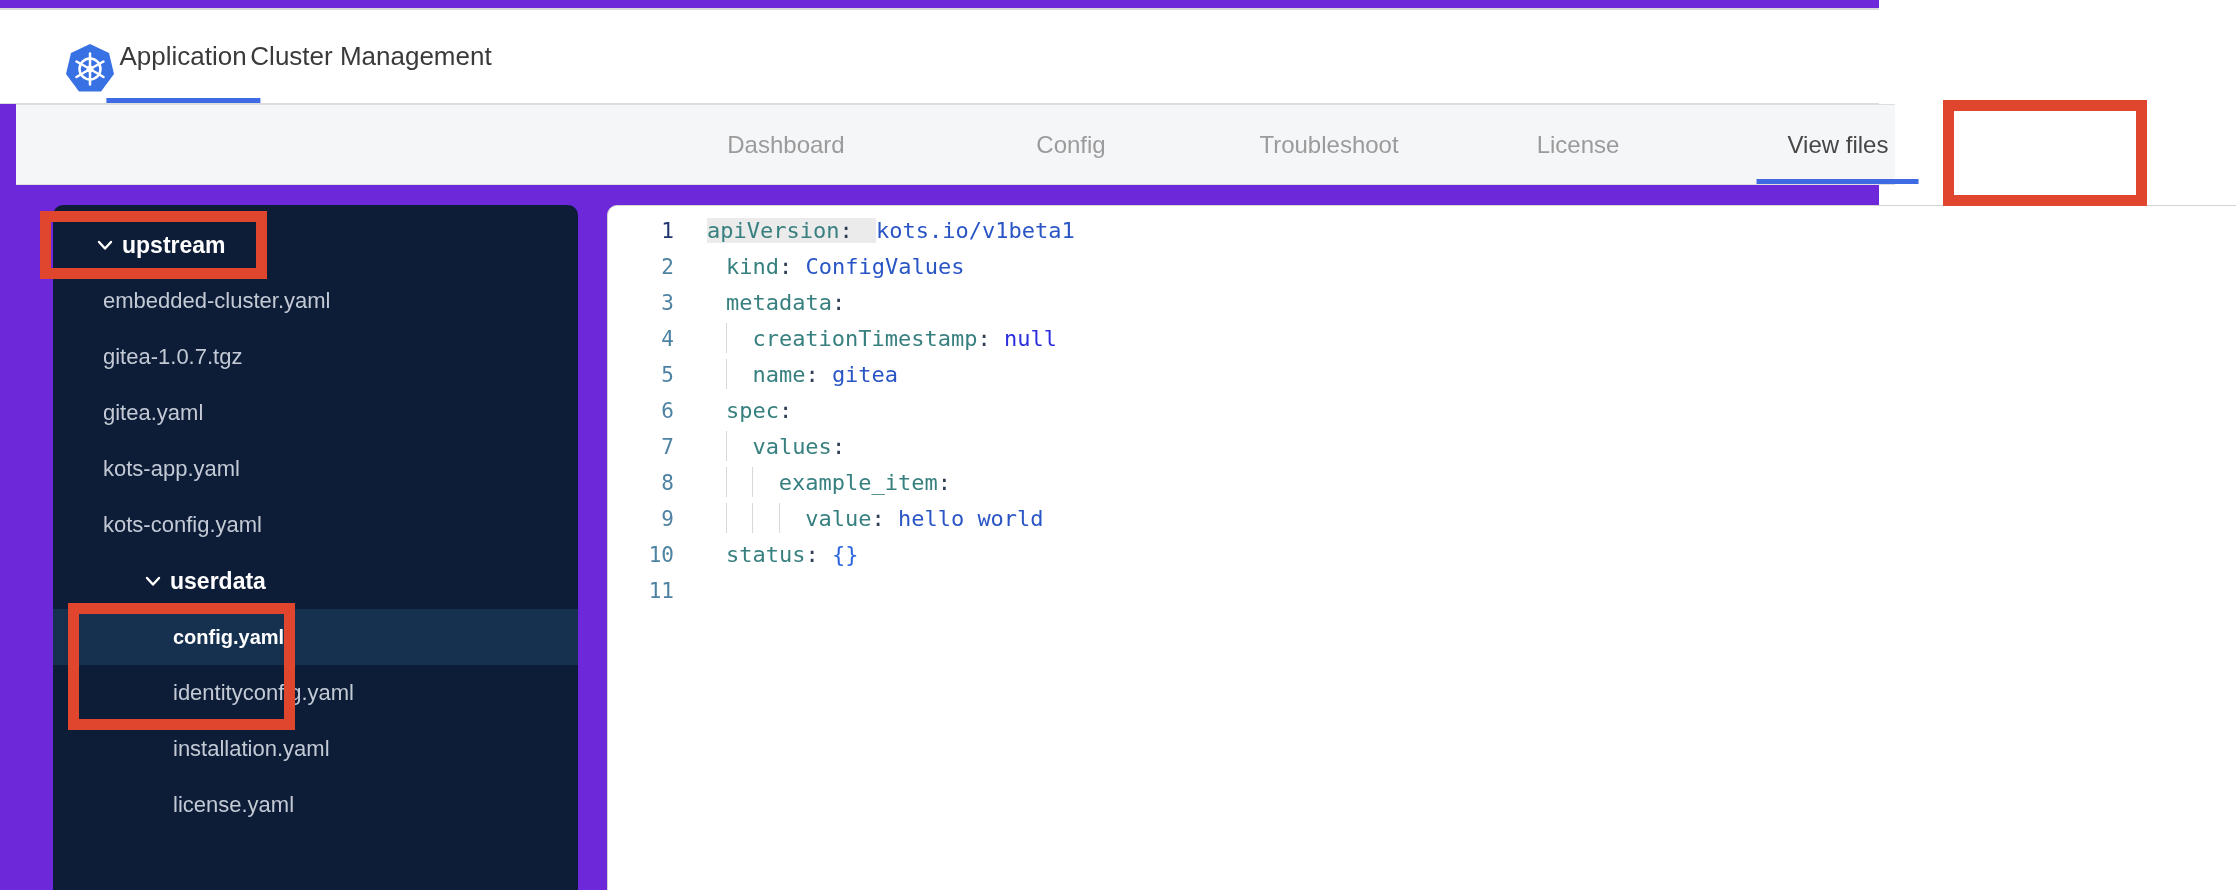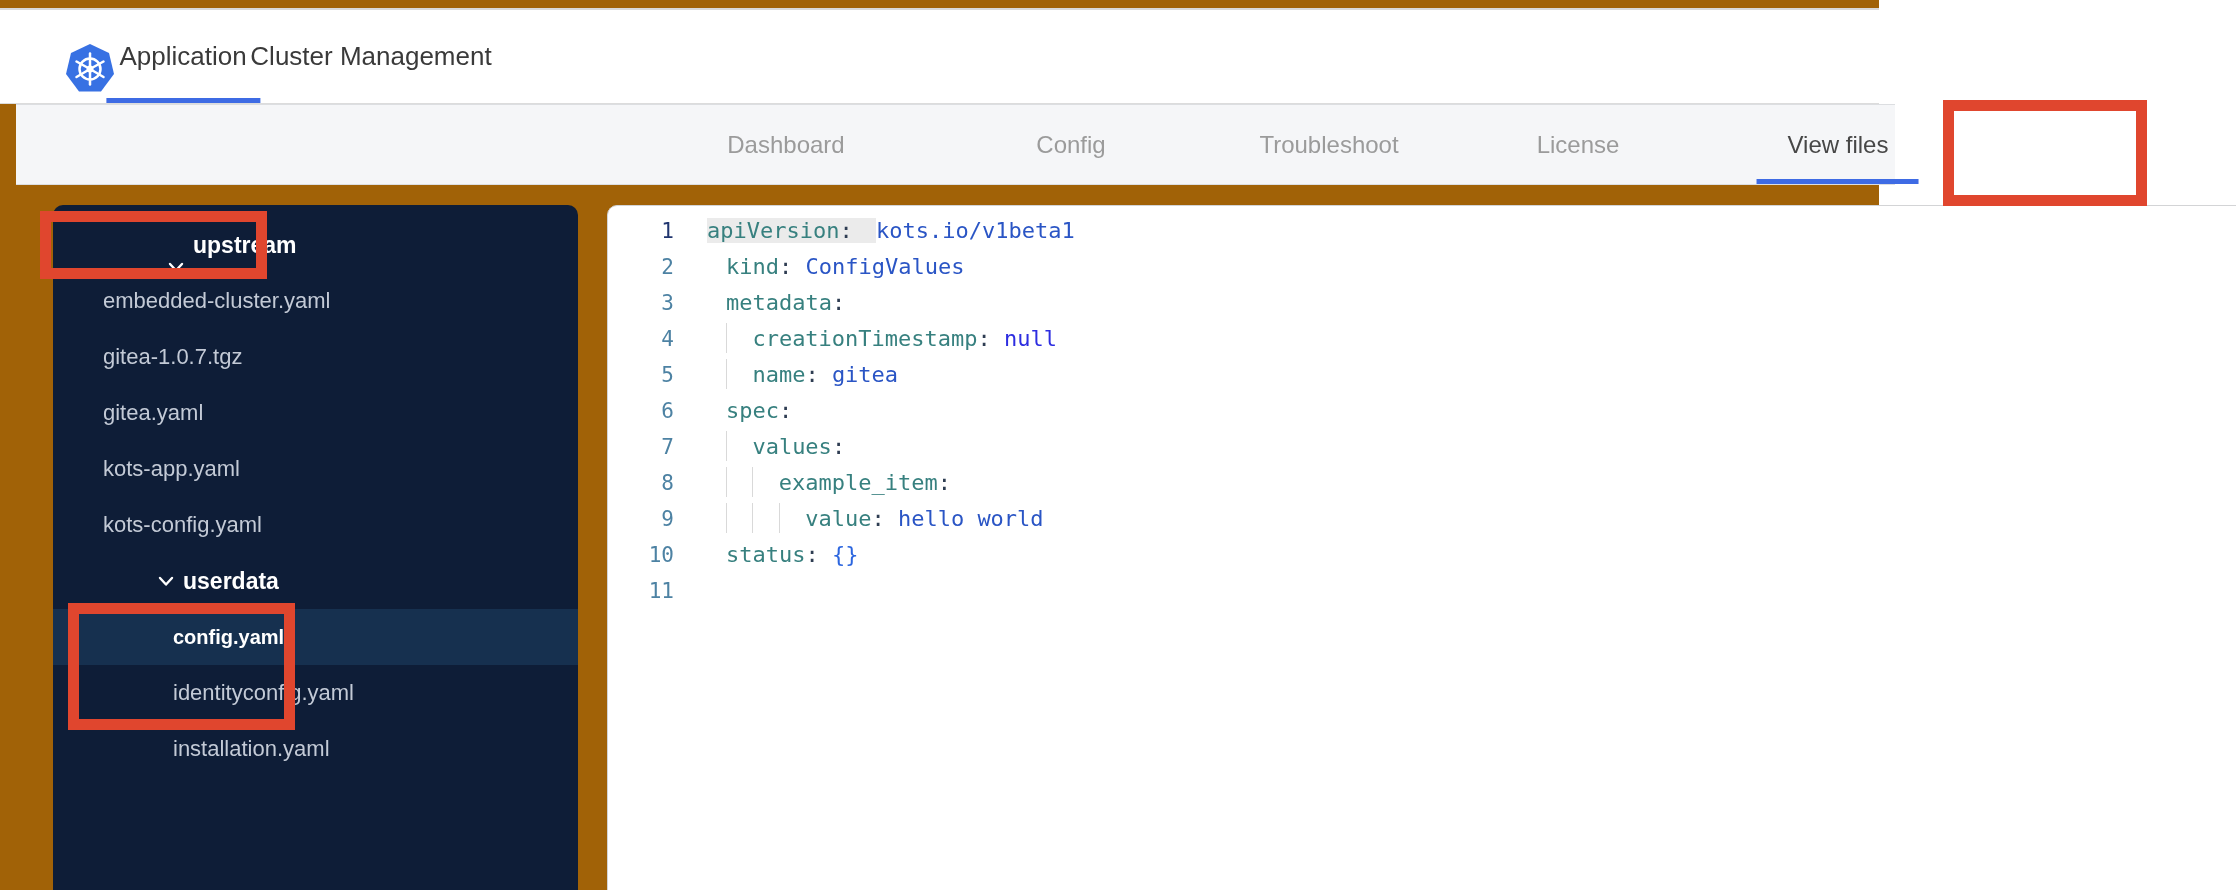--- a/index.html
+++ b/index.html
@@ -4,21 +4,21 @@
 <style>
   :root{
     --accent:#3e6be4; --red:#e0462e; --sbg:#0e1d37; --ssel:#16304f; --sfile:#c3cad6;
     --ckey:#37807f; --cval:#2a55c5; --catom:#2d2de0; --cbrace:#2c66df; --ccolon:#2e3d52;
     --lnum:#4d82a3; --lnumA:#20356f; --navbg:#f5f6f8; --navtx:#9b9b9b; --navtxA:#474747;
     --headtx:#3a3a3a; --hl:#ebebeb; --k8s:#3871e3; --guide:#d9d9d9; --bord:#dcdee1;
   }
   *{margin:0;padding:0;box-sizing:border-box;}
   html,body{width:2236px;height:890px;overflow:hidden;background:#fff;
     font-family:"Liberation Sans", sans-serif;}
-  .stage{position:relative;width:1879px;height:890px;background:#a16207;}
+  .stage{position:relative;width:1879px;height:890px;background:#6d28d9;}
 
   .top-strip{position:absolute;left:0;top:8px;width:100%;height:2px;background:#d9d9d9;}
 
   
   .header{position:absolute;left:0;top:10px;width:100%;height:94px;background:#fff;
     border-bottom:1px solid #dcdcdc;}
   .logo{position:absolute;left:63px;top:33px;width:54px;height:50px;}
   .htab{position:absolute;top:0;height:93px;transform:translateX(-50%);display:flex;
     align-items:center;font-size:26px;color:var(--headtx);cursor:pointer;white-space:nowrap;}
   .htab:nth-child(1){left:183px;}
@@ -38,23 +38,23 @@
     bottom:0;width:162px;height:5px;background:var(--accent);}
 
   
   .sidebar{position:absolute;left:53px;top:205px;width:525px;height:685px;
     background:var(--sbg);border-radius:10px 10px 0 0;padding-top:12px;}
   .trow{height:56px;line-height:56px;display:flex;align-items:center;cursor:pointer;
     white-space:nowrap;}
   .trow .lbl{font-size:22px;color:var(--sfile);}
   .trow.folder .lbl{font-size:23px;color:#fff;font-weight:700;}
   .trow .chev{display:inline-flex;width:16px;margin-right:9px;}
-  .trow.lvl0{padding-left:115px;align-items:flex-end;}
+  .trow.lvl0{padding-left:44px;}
   .trow.lvl1{padding-left:50px;}
-  .trow.lvl1.folder{padding-left:92px;margin-left:13px;}
+  .trow.lvl1.folder{padding-left:92px;}
   .trow.lvl2{padding-left:120px;}
   .trow.selected{background:var(--ssel);}
   .trow.selected .lbl{color:#fff;font-weight:700;font-size:20px;}
 
   
   .codepanel{position:absolute;left:607px;top:205px;width:1680px;height:740px;
     background:#fff;border:1px solid #d3d4d6;border-radius:10px;padding-top:7px;
     font-family:"DejaVu Sans Mono", monospace;}
   .cline{height:36px;line-height:36px;white-space:pre;font-size:22px;}
   .ln{display:inline-block;width:66px;text-align:right;color:var(--lnum);font-size:21px;
@@ -139,20 +139,23 @@
       </div>
       <div class="trow file lvl2 selected">
         <span class="lbl">config.yaml</span>
       </div>
       <div class="trow file lvl2">
         <span class="lbl">identityconfig.yaml</span>
       </div>
       <div class="trow file lvl2">
         <span class="lbl">installation.yaml</span>
       </div>
+      <div class="trow file lvl2">
+        <span class="lbl">license.yaml</span>
+      </div>
     </aside>
 
   <div class="codepanel">
       <div class="cline"><span class="ln active">1</span><span class="ctext"><span class="hl"><span class="tk-key">apiVersion</span><span class="tk-colon">:</span><span class="tk-sp"> </span></span><span class="tk-val">kots.io/v1beta1</span></span></div>
       <div class="cline"><span class="ln">2</span><span class="ctext"><span class="tk-key">kind</span><span class="tk-colon">:</span><span class="tk-sp"> </span><span class="tk-val">ConfigValues</span></span></div>
       <div class="cline"><span class="ln">3</span><span class="ctext"><span class="tk-key">metadata</span><span class="tk-colon">:</span></span></div>
       <div class="cline"><span class="ln">4</span><span class="ctext"><span class="ind"></span><span class="tk-key">creationTimestamp</span><span class="tk-colon">:</span><span class="tk-sp"> </span><span class="tk-atom">null</span></span></div>
       <div class="cline"><span class="ln">5</span><span class="ctext"><span class="ind"></span><span class="tk-key">name</span><span class="tk-colon">:</span><span class="tk-sp"> </span><span class="tk-val">gitea</span></span></div>
       <div class="cline"><span class="ln">6</span><span class="ctext"><span class="tk-key">spec</span><span class="tk-colon">:</span></span></div>
       <div class="cline"><span class="ln">7</span><span class="ctext"><span class="ind"></span><span class="tk-key">values</span><span class="tk-colon">:</span></span></div>

